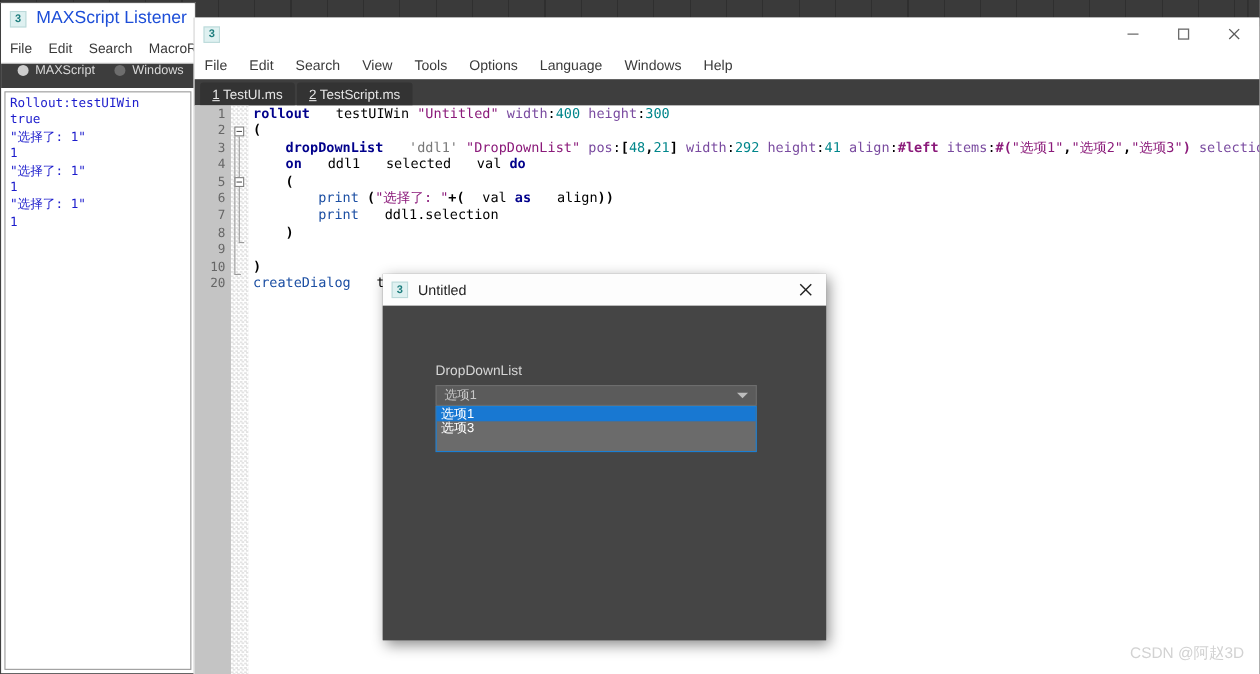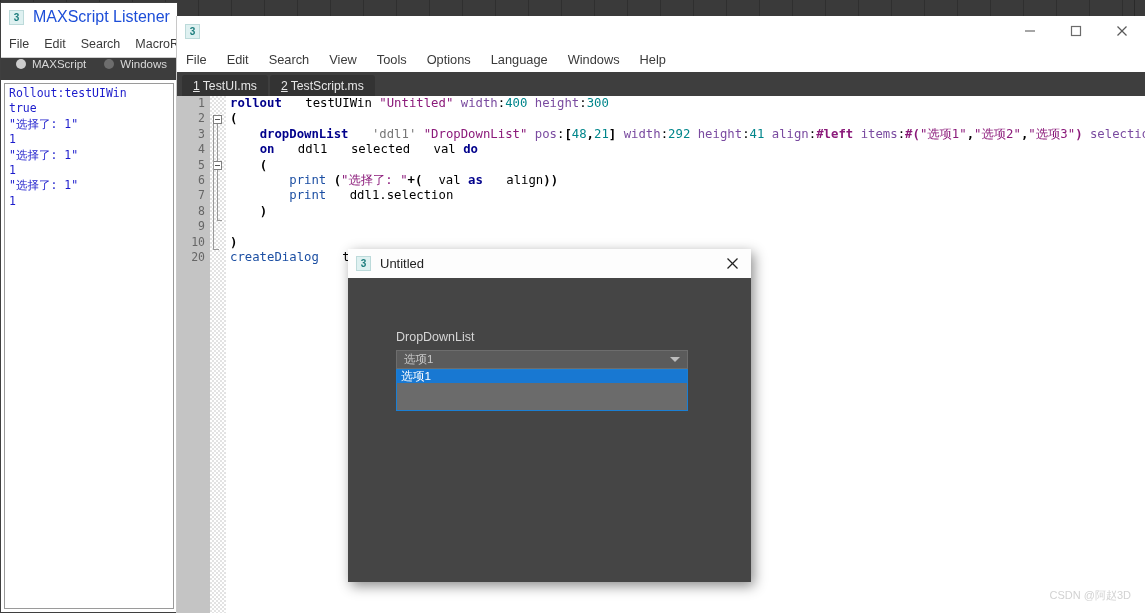--- a/index.html
+++ b/index.html
@@ -92,21 +92,21 @@
   #ddl-label{position:absolute;left:48px;top:52px;font-size:12.5px;color:#d6d6d6;}
   #ddl-box{position:absolute;left:48px;top:72px;width:292px;height:19px;background:#5b5b5b;
     border:1px solid #6d6d6d;box-sizing:border-box;display:flex;align-items:center;}
   #ddl-value{font-size:11.5px;color:#c9c9c9;padding-left:7px;}
   #ddl-arrow{position:absolute;right:7px;top:6px;width:0;height:0;
     border-left:5px solid transparent;border-right:5px solid transparent;border-top:5px solid #bdbdbd;}
   #ddl-popup{position:absolute;left:48px;top:91px;width:292px;height:42px;background:#6b6b6b;
     border:1px solid #1a7fd4;box-sizing:border-box;}
   .opt{height:13px;font-size:11.8px;color:#ffffff;padding-left:4px;line-height:13px;overflow:hidden;}
   .opt.sel{background:#1878d2;}
-  #watermark{position:absolute;right:14px;bottom:10px;font-size:11px;color:#d2d2d2;}
+  #watermark{position:absolute;right:14px;bottom:10px;font-size:14px;color:#d2d2d2;}
 </style>
 </head>
 <body>
 
 <div id="max-bg">
   <div id="max-toolbar"></div>
   <div id="max-toolbar2"></div>
   <div id="max-right-edge"></div>
 </div>
 
@@ -237,17 +237,18 @@
     </div>
   </div>
   <div id="dlg-body">
     <div id="ddl-label">DropDownList</div>
     <div id="ddl-box">
       <span id="ddl-value">选项1</span>
       <span id="ddl-arrow"></span>
     </div>
     <div id="ddl-popup">
       <div class="opt sel">选项1</div>
+      <div class="opt">选项3</div>
     </div>
   </div>
 </div>
 
 <div id="watermark">CSDN @阿赵3D</div>
 
 </body></html>

